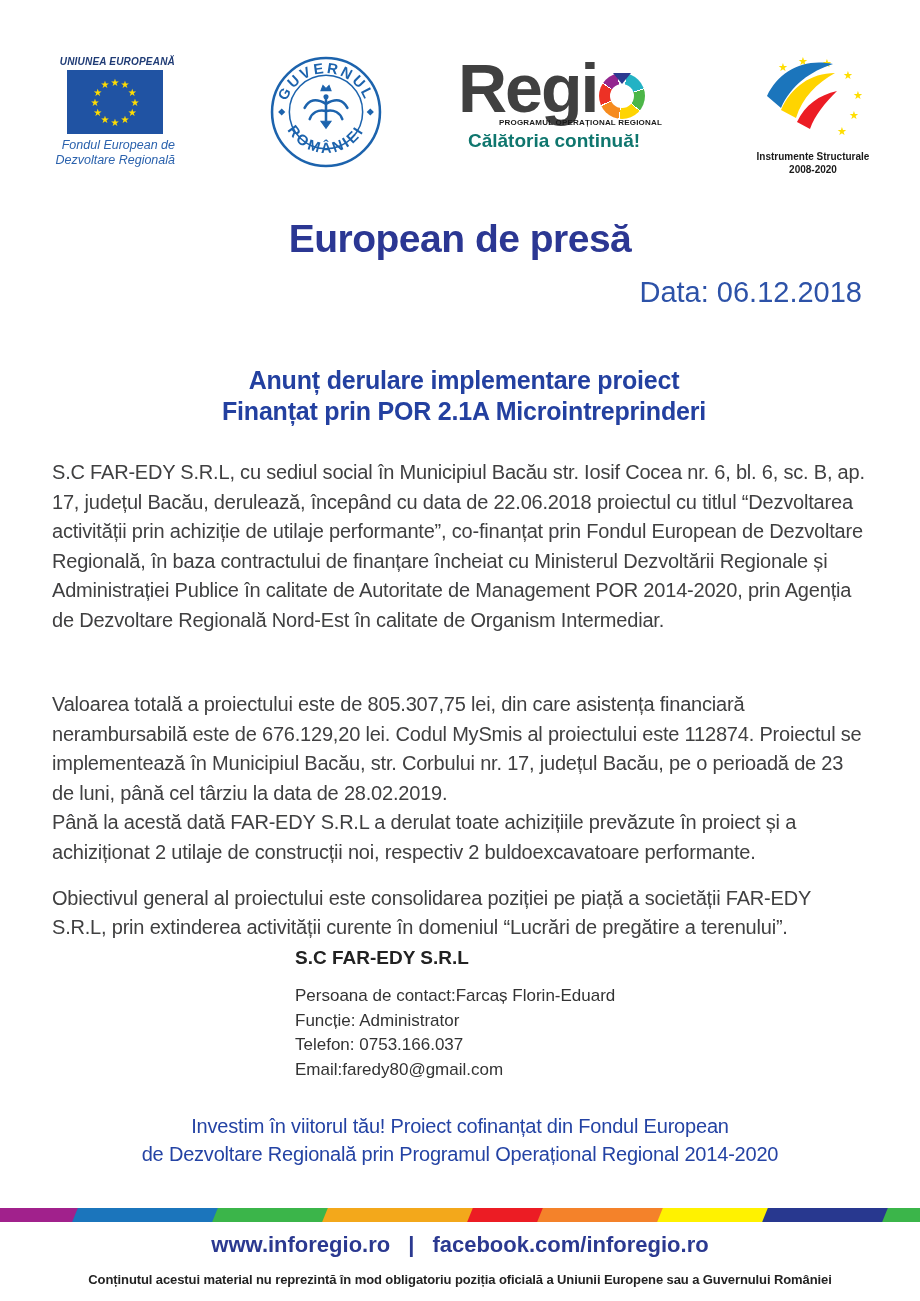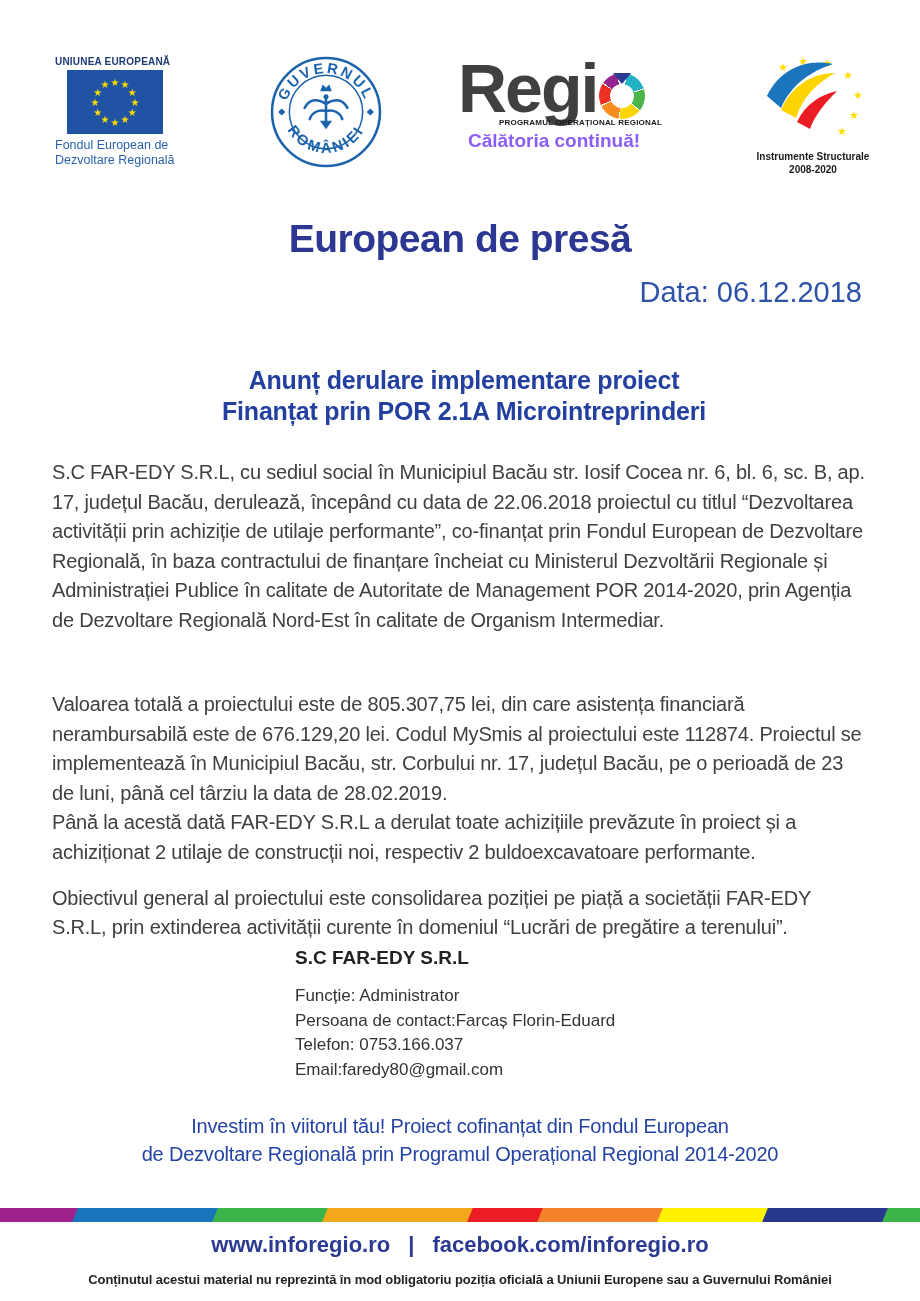--- a/index.html
+++ b/index.html
@@ -1,41 +1,41 @@
 <!DOCTYPE html>
 <html><head>
 <meta charset="utf-8">
 <style>
   html,body{margin:0;padding:0;background:#fff;}
   .page{position:relative;width:920px;height:1301px;background:#ffffff;overflow:hidden;
         font-family:"Liberation Sans","DejaVu Sans",sans-serif;color:#404041;}
 
   
   .logos{position:absolute;top:0;left:0;right:0;height:180px;}
-  .eu-logo{position:absolute;left:55px;top:56px;width:120px;text-align:left;}
+  .eu-logo{position:absolute;left:55px;top:56px;width:120px;text-align:right;font-style:italic;}
   .eu-top-label{font-size:10px;font-weight:bold;color:#1f3b75;letter-spacing:.2px;white-space:nowrap;}
   .eu-flag{display:block;margin:3px auto 0;}
   .eu-star{fill:#ffdd00;font-size:10px;text-anchor:middle;dominant-baseline:central;}
   .eu-bottom-label{margin-top:4px;font-size:12.5px;line-height:14.5px;color:#2b62ad;}
 
   .gov-seal{position:absolute;left:270px;top:56px;}
   .seal-text{fill:#1c63ad;font-size:14.5px;font-weight:bold;letter-spacing:2.5px;}
 
   .regio-logo{position:absolute;left:458px;top:60px;width:192px;}
   .regio-row{display:flex;align-items:flex-end;}
   .regio-wordmark{font-size:68px;font-weight:800;color:#404040;letter-spacing:-2px;line-height:56px;}
   .regio-wheel{position:relative;width:46px;height:46px;border-radius:50%;margin-left:2px;margin-bottom:-3px;
     background:conic-gradient(#fff 0 14deg,#23b2c4 14deg 70deg,#fff 70deg 73deg,#4cb648 73deg 128deg,
       #fff 128deg 131deg,#fed402 131deg 186deg,#fff 186deg 189deg,#f68b1f 189deg 244deg,
       #fff 244deg 247deg,#ed3125 247deg 302deg,#fff 302deg 305deg,#93268f 305deg 346deg,#fff 346deg 360deg);}
   .regio-wheel::after{content:"";position:absolute;inset:11px;background:#fff;border-radius:50%;}
   .regio-tri{position:absolute;top:0;left:50%;transform:translateX(-50%);width:0;height:0;z-index:2;
     border-left:9px solid transparent;border-right:9px solid transparent;border-top:11px solid #2b3990;}
   .regio-program{font-size:8px;font-weight:bold;color:#1a1a1a;letter-spacing:.2px;margin-top:2px;white-space:nowrap;padding-left:41px;}
-  .regio-tagline{font-size:19px;font-weight:bold;color:#8b5cf6;text-align:center;margin-top:3px;}
+  .regio-tagline{font-size:19px;font-weight:bold;color:#0f766e;text-align:center;margin-top:3px;}
 
   .is-logo{position:absolute;left:752px;top:54px;width:122px;text-align:center;}
   .is-star{fill:#ffde00;font-size:11px;text-anchor:middle;dominant-baseline:central;}
   .is-label{font-size:10px;font-weight:bold;color:#1a1a1a;line-height:13px;}
 
   
   .title{position:absolute;top:191px;left:0;right:0;text-align:center;
          font-size:39px;font-weight:bold;color:#2b3793;letter-spacing:-.5px;}
   .date-line{position:absolute;top:276px;right:58px;font-size:29px;color:#2d52a8;}
   .subtitle{position:absolute;top:344px;left:0;right:0;text-align:center;
@@ -159,22 +159,22 @@
   <p class="body-par p1">S.C FAR-EDY S.R.L, cu sediul social în Municipiul Bacău str. Iosif Cocea nr. 6, bl. 6, sc. B, ap. 17, județul Bacău, derulează, începând cu data de 22.06.2018 proiectul cu titlul “Dezvoltarea activității prin achiziție de utilaje performante”, co-finanțat prin Fondul European de Dezvoltare Regională, în baza contractului de finanțare încheiat cu Ministerul Dezvoltării Regionale și Administrației Publice în calitate de Autoritate de Management POR 2014-2020, prin Agenția de Dezvoltare Regională Nord-Est în calitate de Organism Intermediar.</p>
   <p class="body-par p2">
     <span>Valoarea totală a proiectului este de 805.307,75 lei, din care asistența financiară nerambursabilă este de 676.129,20 lei. Codul MySmis al proiectului este 112874. Proiectul se implementează în Municipiul Bacău, str. Corbului nr. 17, județul Bacău, pe o perioadă de 23 de luni, până cel târziu la data de 28.02.2019.</span><br>
     <span>Până la acestă dată FAR-EDY S.R.L a derulat toate achizițiile prevăzute în proiect și a achiziționat 2 utilaje de construcții noi, respectiv 2 buldoexcavatoare performante.</span>
   </p>
   <p class="body-par p3">Obiectivul general al proiectului este consolidarea poziției pe piață a societății FAR-EDY S.R.L, prin extinderea activității curente în domeniul “Lucrări de pregătire a terenului”.</p>
 
   <div class="company-name">S.C FAR-EDY S.R.L</div>
 
   <div class="contact">
+    <div>Persoana de contact:Farcaș Florin-Eduard</div>
     <div>Funcție: Administrator</div>
-    <div>Persoana de contact:Farcaș Florin-Eduard</div>
     <div>Telefon: 0753.166.037</div>
     <div>Email:faredy80@gmail.com</div>
   </div>
 
   <div class="invest">
     <span>Investim în viitorul tău! Proiect cofinanțat din Fondul European</span><br>
     <span>de Dezvoltare Regională prin Programul Operațional Regional 2014-2020</span>
   </div>
 
   <div class="stripe">

